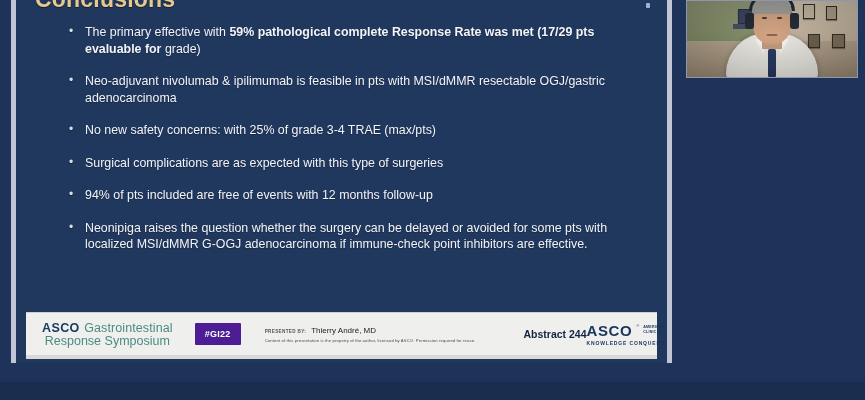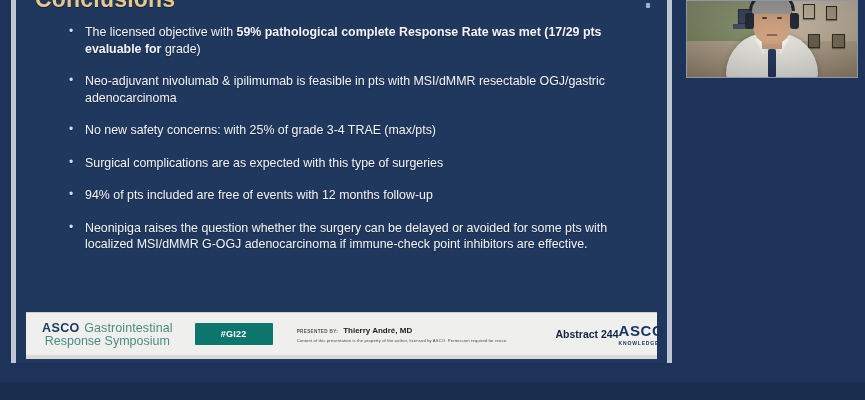--- a/index.html
+++ b/index.html
@@ -135,25 +135,25 @@
     letter-spacing: .1px;
   }
   .asco-gi-logo .gi-line2 {
     font-size: 12.5px;
     color: #4a8c83;
     display: block;
   }
 
   .hashtag-box {
     margin-left: 22px;
-    background: #0f766e;
+    background: #4c1d95;
     color: #ffffff;
     font-size: 9px;
     font-weight: bold;
-    padding: 6px 26px;
+    padding: 6px 10px;
     border-radius: 1px;
     letter-spacing: .3px;
   }
 
   .presented-block {
     margin-left: 24px;
     max-width: 250px;
   }
   .presented-line {
     display: flex;
@@ -163,21 +163,21 @@
   .presented-label {
     font-size: 4.6px;
     color: #555;
     letter-spacing: .35px;
     font-weight: bold;
     text-transform: uppercase;
   }
   .presented-name {
     font-size: 8px;
     color: #1b1b1b;
-    font-weight: bold;
+    font-weight: normal;
   }
   .presented-disclaimer {
     font-size: 4.2px;
     color: #4a4a4a;
     margin-top: 3px;
     letter-spacing: .12px;
     white-space: nowrap;
   }
 
   .abstract-label {
@@ -376,21 +376,21 @@
 <div id="viewer">
 
   <div id="slide">
     <div id="slide-inner">
 
       <div class="slide-title">Conclusions</div>
 
       <div class="corner-dot"></div>
 
       <div id="bullets">
-          <div class="bullet"><span>The licensed objective with </span><b>59% pathological complete Response  Rate was met (17/29 pts evaluable for </b><span>grade)</span></div>
+          <div class="bullet"><span>The primary effective with </span><b>59% pathological complete Response  Rate was met (17/29 pts evaluable for </b><span>grade)</span></div>
           <div class="bullet"><span>Neo-adjuvant nivolumab &amp;  ipilimumab is feasible in pts with MSI/dMMR resectable OGJ/gastric adenocarcinoma</span></div>
           <div class="bullet"><span>No new safety concerns: with 25% of grade 3-4 TRAE (max/pts)</span></div>
           <div class="bullet"><span>Surgical complications are as expected with this type of surgeries</span></div>
           <div class="bullet"><span>94% of pts included are free of events with 12 months follow-up</span></div>
           <div class="bullet"><span>Neonipiga raises the question whether the surgery can be delayed or avoided for some pts with localized MSI/dMMR G-OGJ adenocarcinoma if immune-check point inhibitors are effective.</span></div>
         </div>
 
       <div id="footer-shadow"></div>
       <div id="slide-footer">
 

